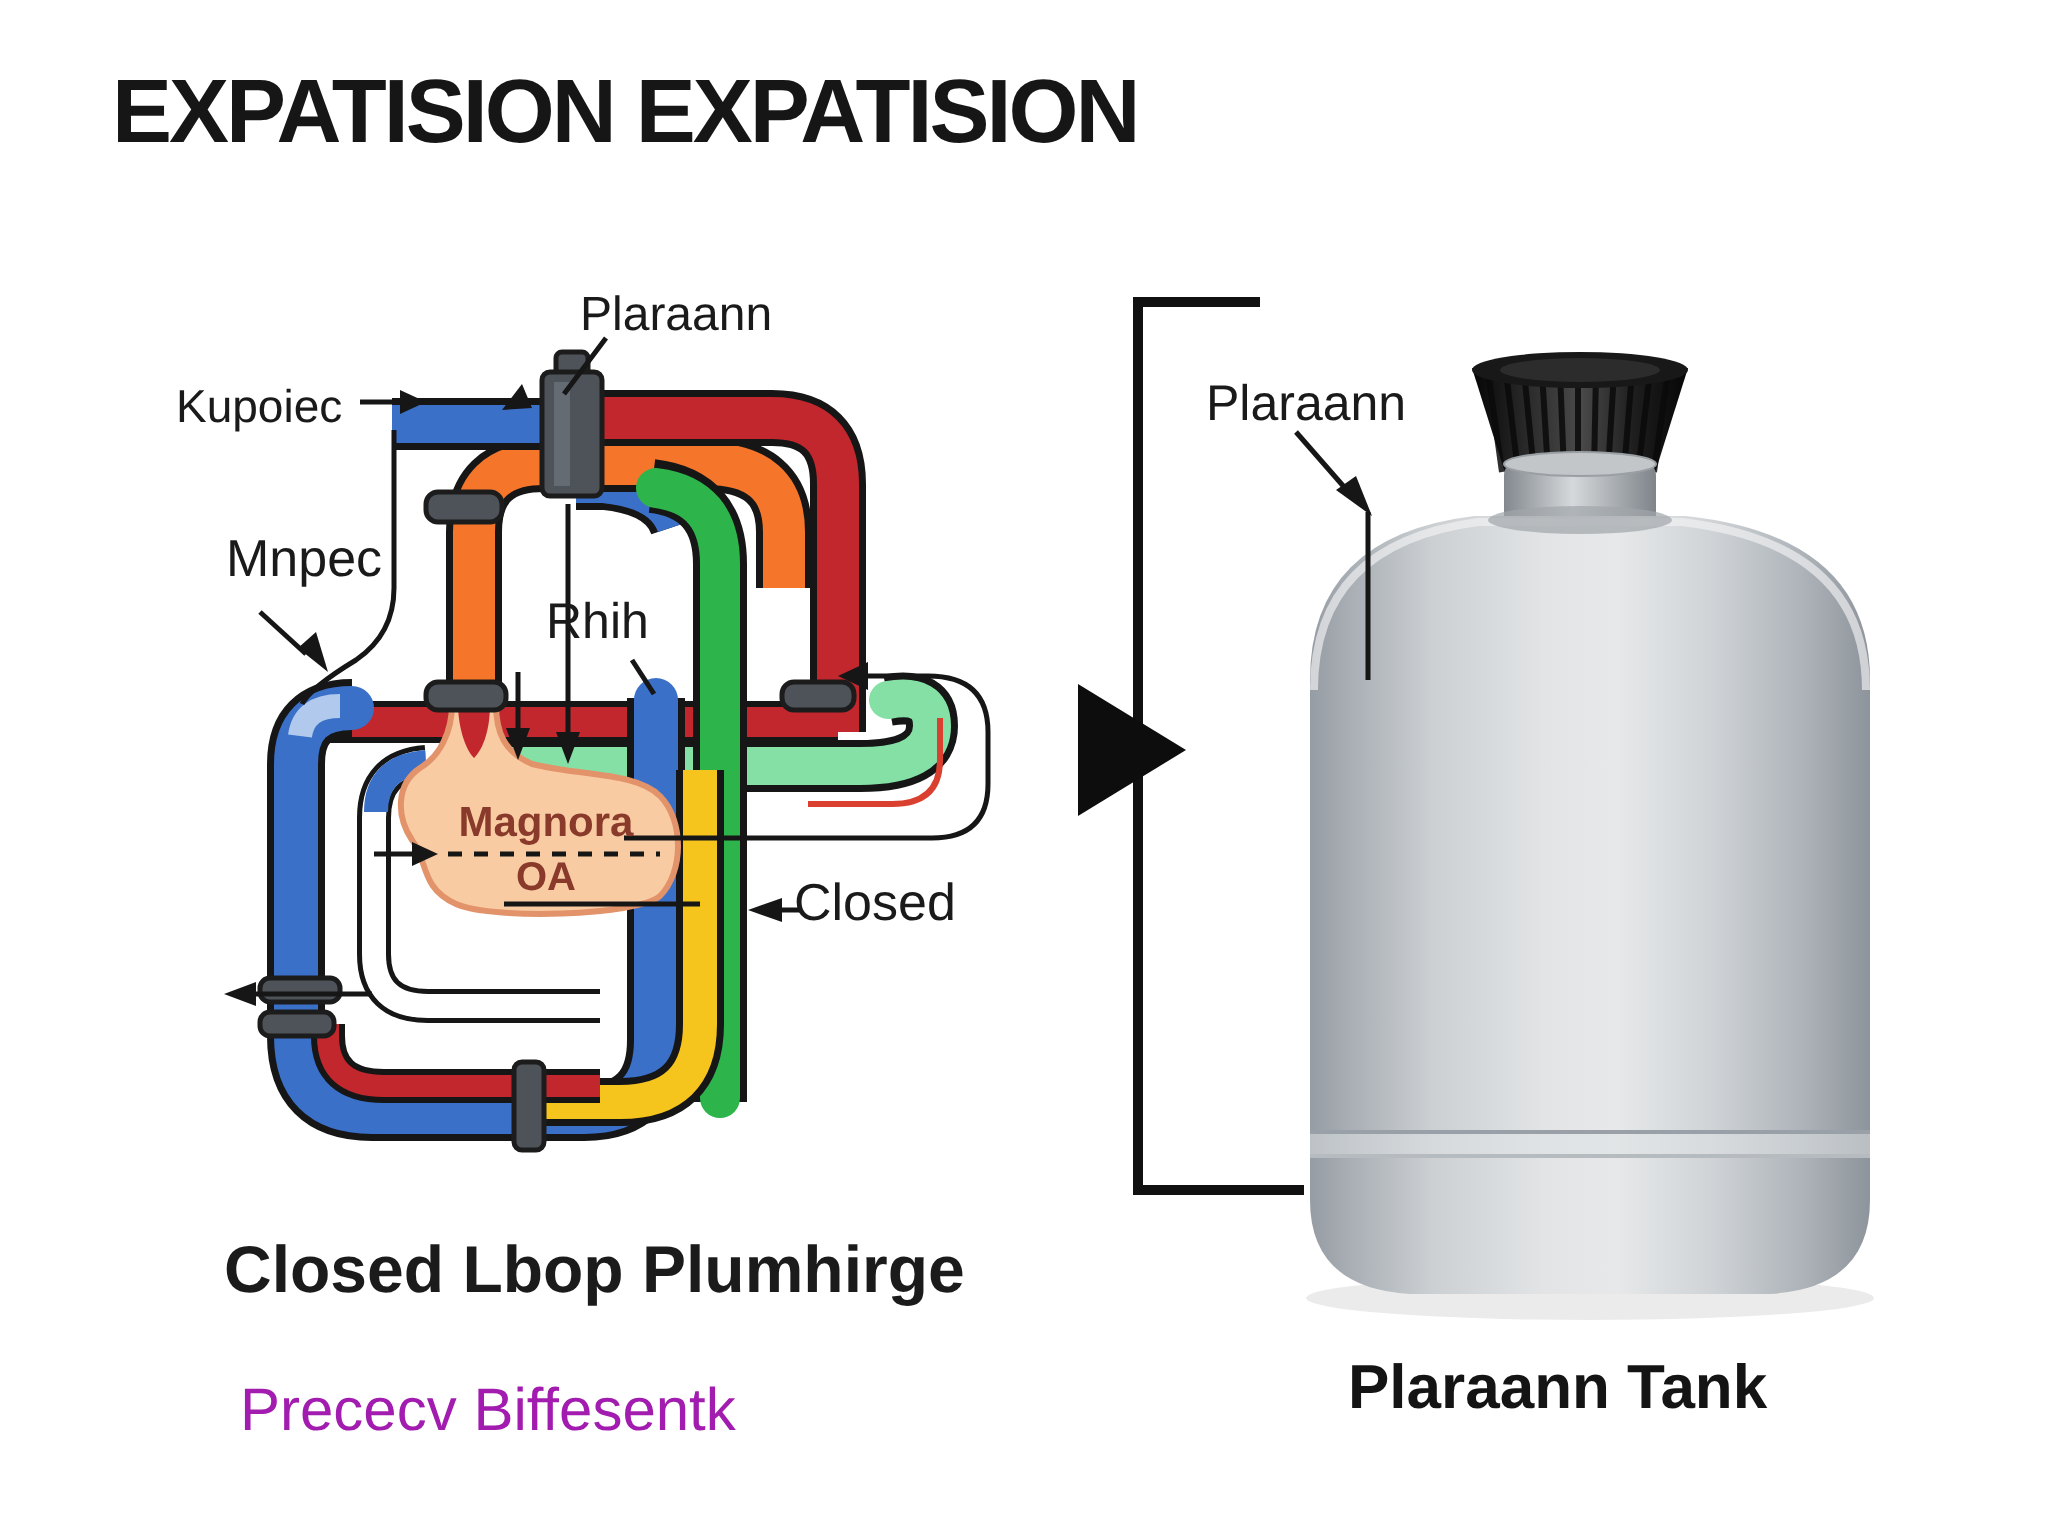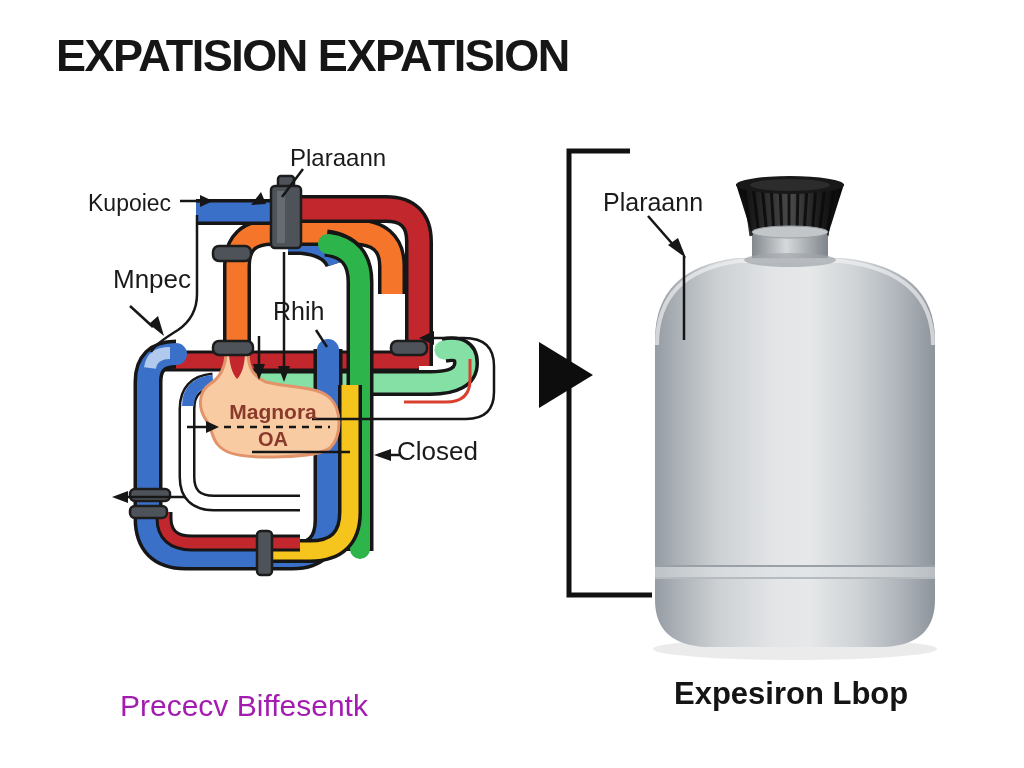--- a/index.html
+++ b/index.html
@@ -209,15 +209,16 @@
   <div class="lbl" style="left:88px;top:190px;font-size:23px;text-align:center;">Kupoiec</div>
   <div class="lbl" style="left:290px;top:144px;">Plaraann</div>
   <div class="lbl" style="left:113px;top:264px;font-size:26px;">Mnpec</div>
   <div class="lbl" style="left:273px;top:297px;font-size:25px;">Rhih</div>
   <div class="lbl" style="left:397px;top:436px;font-size:26px;">Closed</div>
   <div class="lbl" style="left:603px;top:188px;font-size:25px;">Plaraann</div>
 
   <div class="blob-text" style="left:228px;top:400px;width:90px;font-size:21px;">Magnora</div>
   <div class="blob-text" style="left:228px;top:428px;width:90px;font-size:20px;">OA</div>
 
+  <div class="cap1">Closed Lbop Plumhirge</div>
   <div class="cap2">Prececv Biffesentk</div>
-  <div class="cap3">Expesiron Lbop</div>
+  <div class="cap3">Plaraann Tank</div>
 </div>
 
 </body></html>

